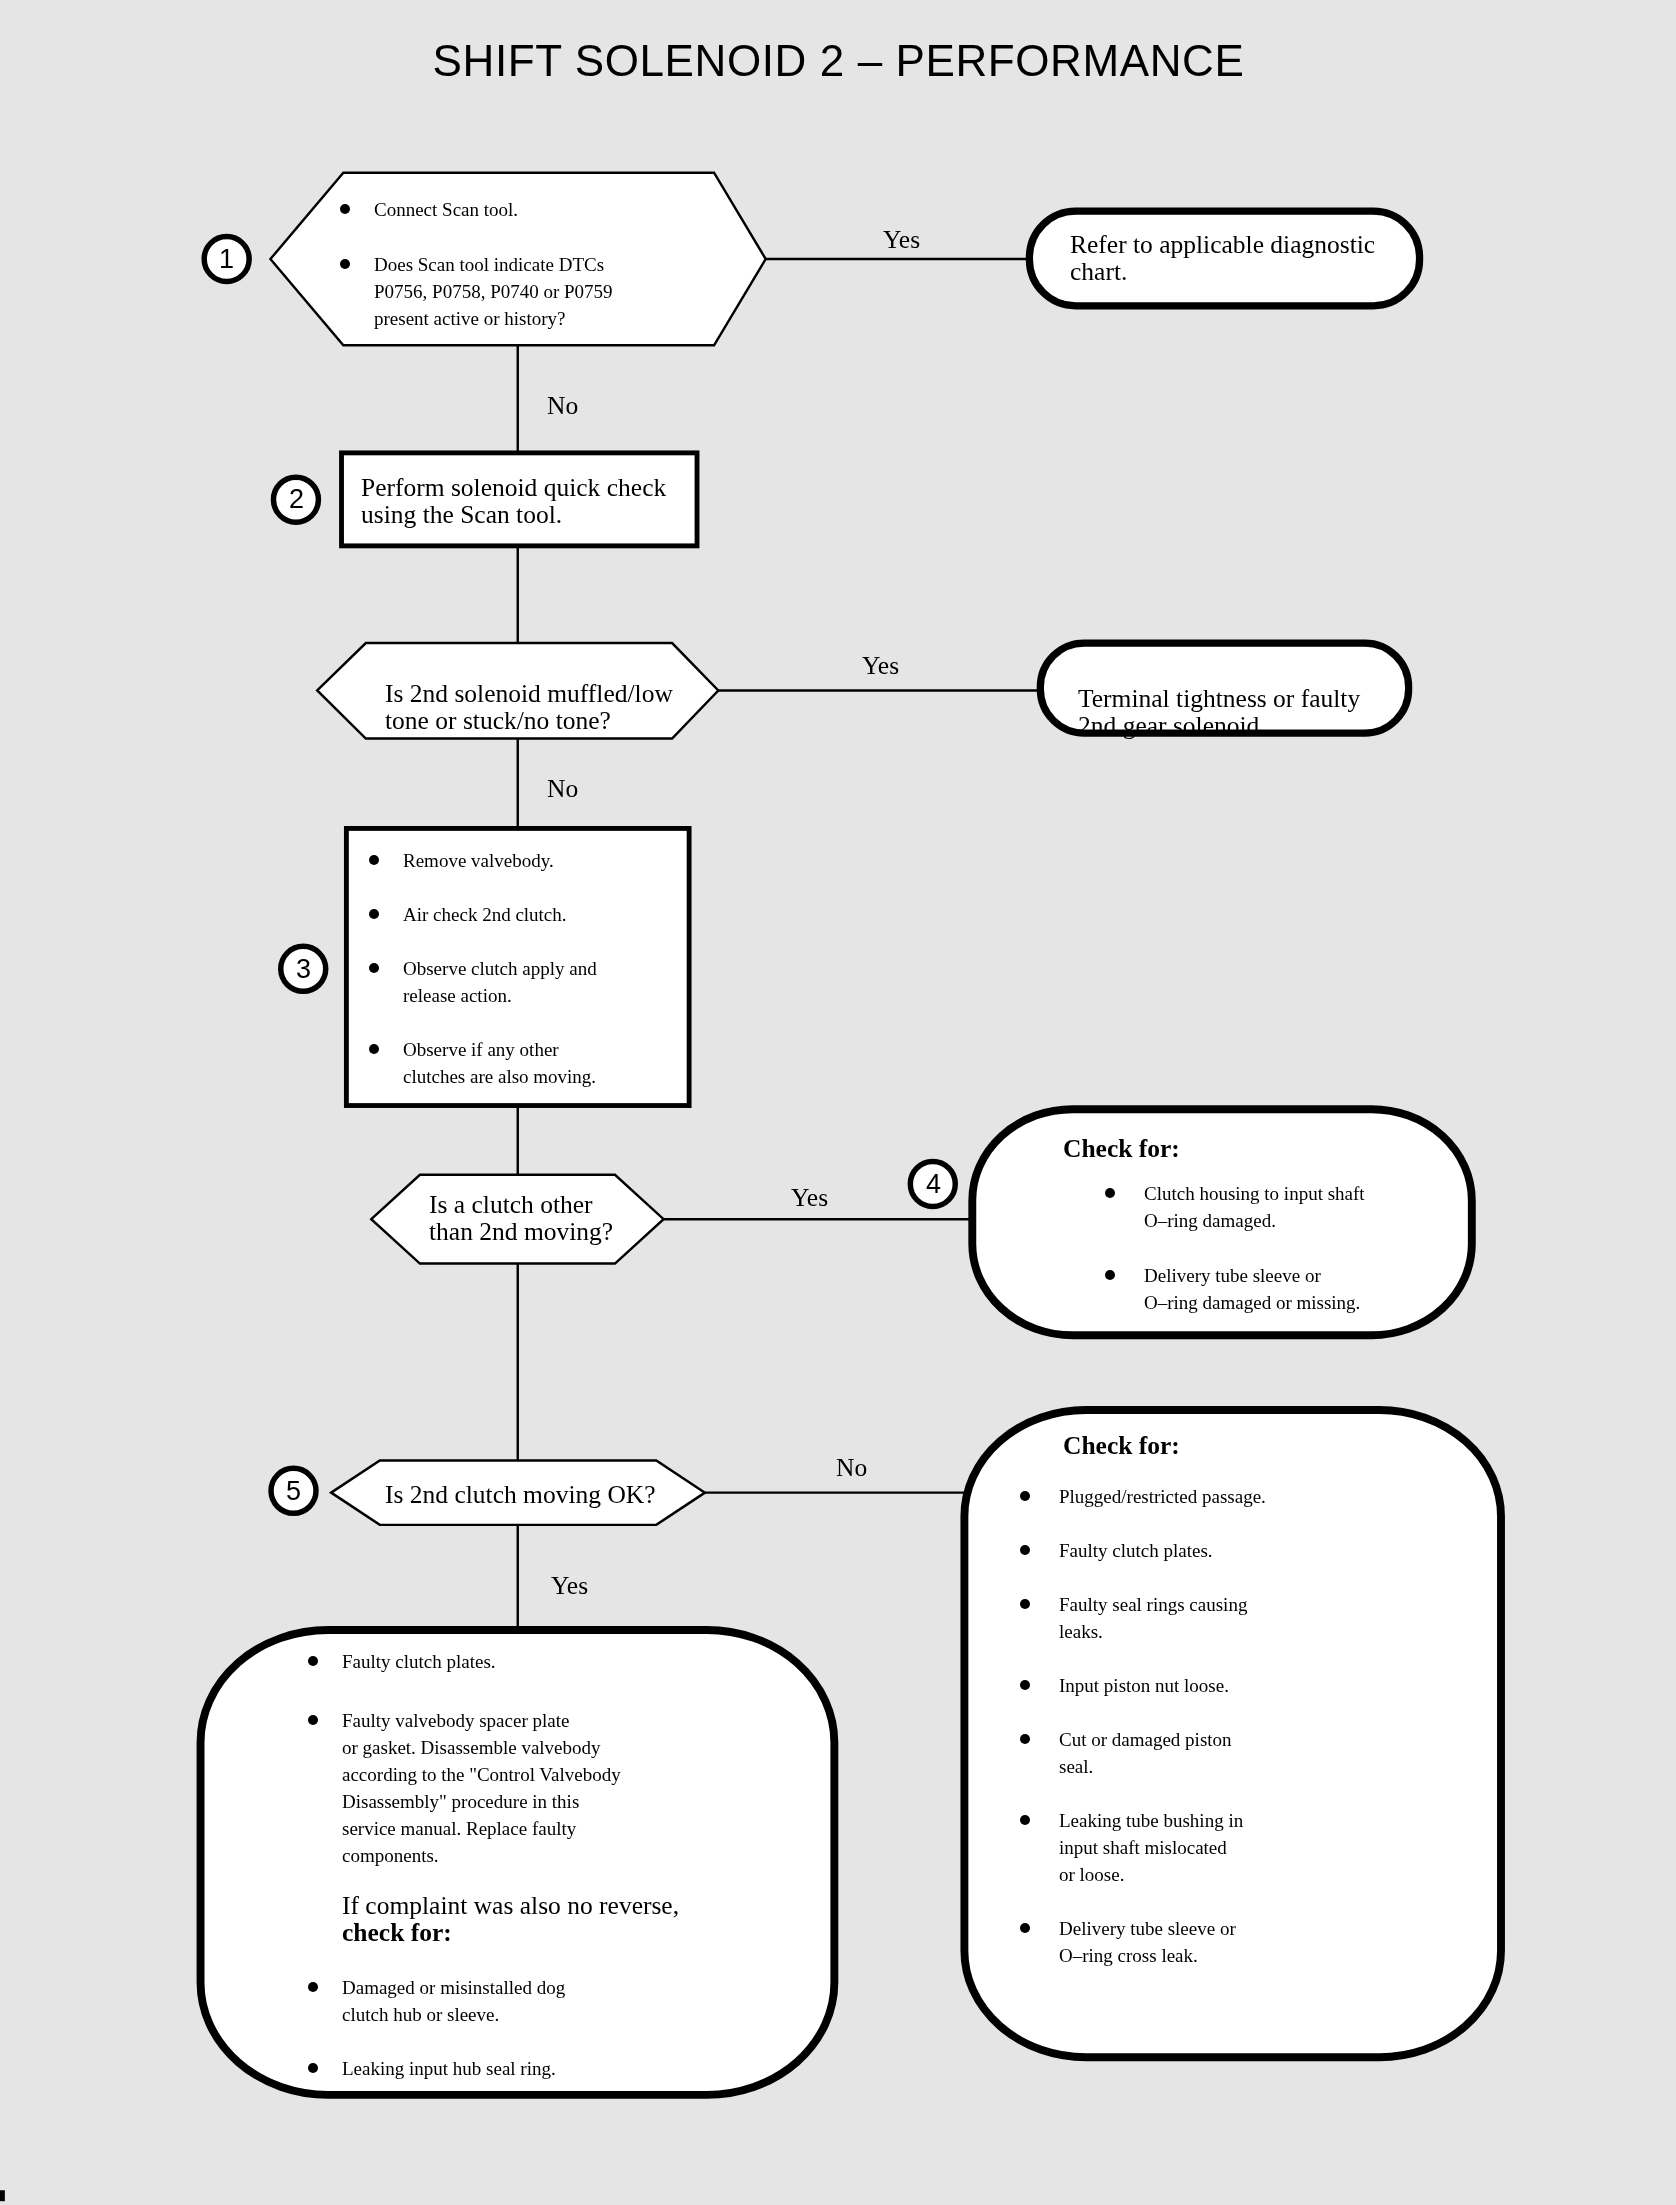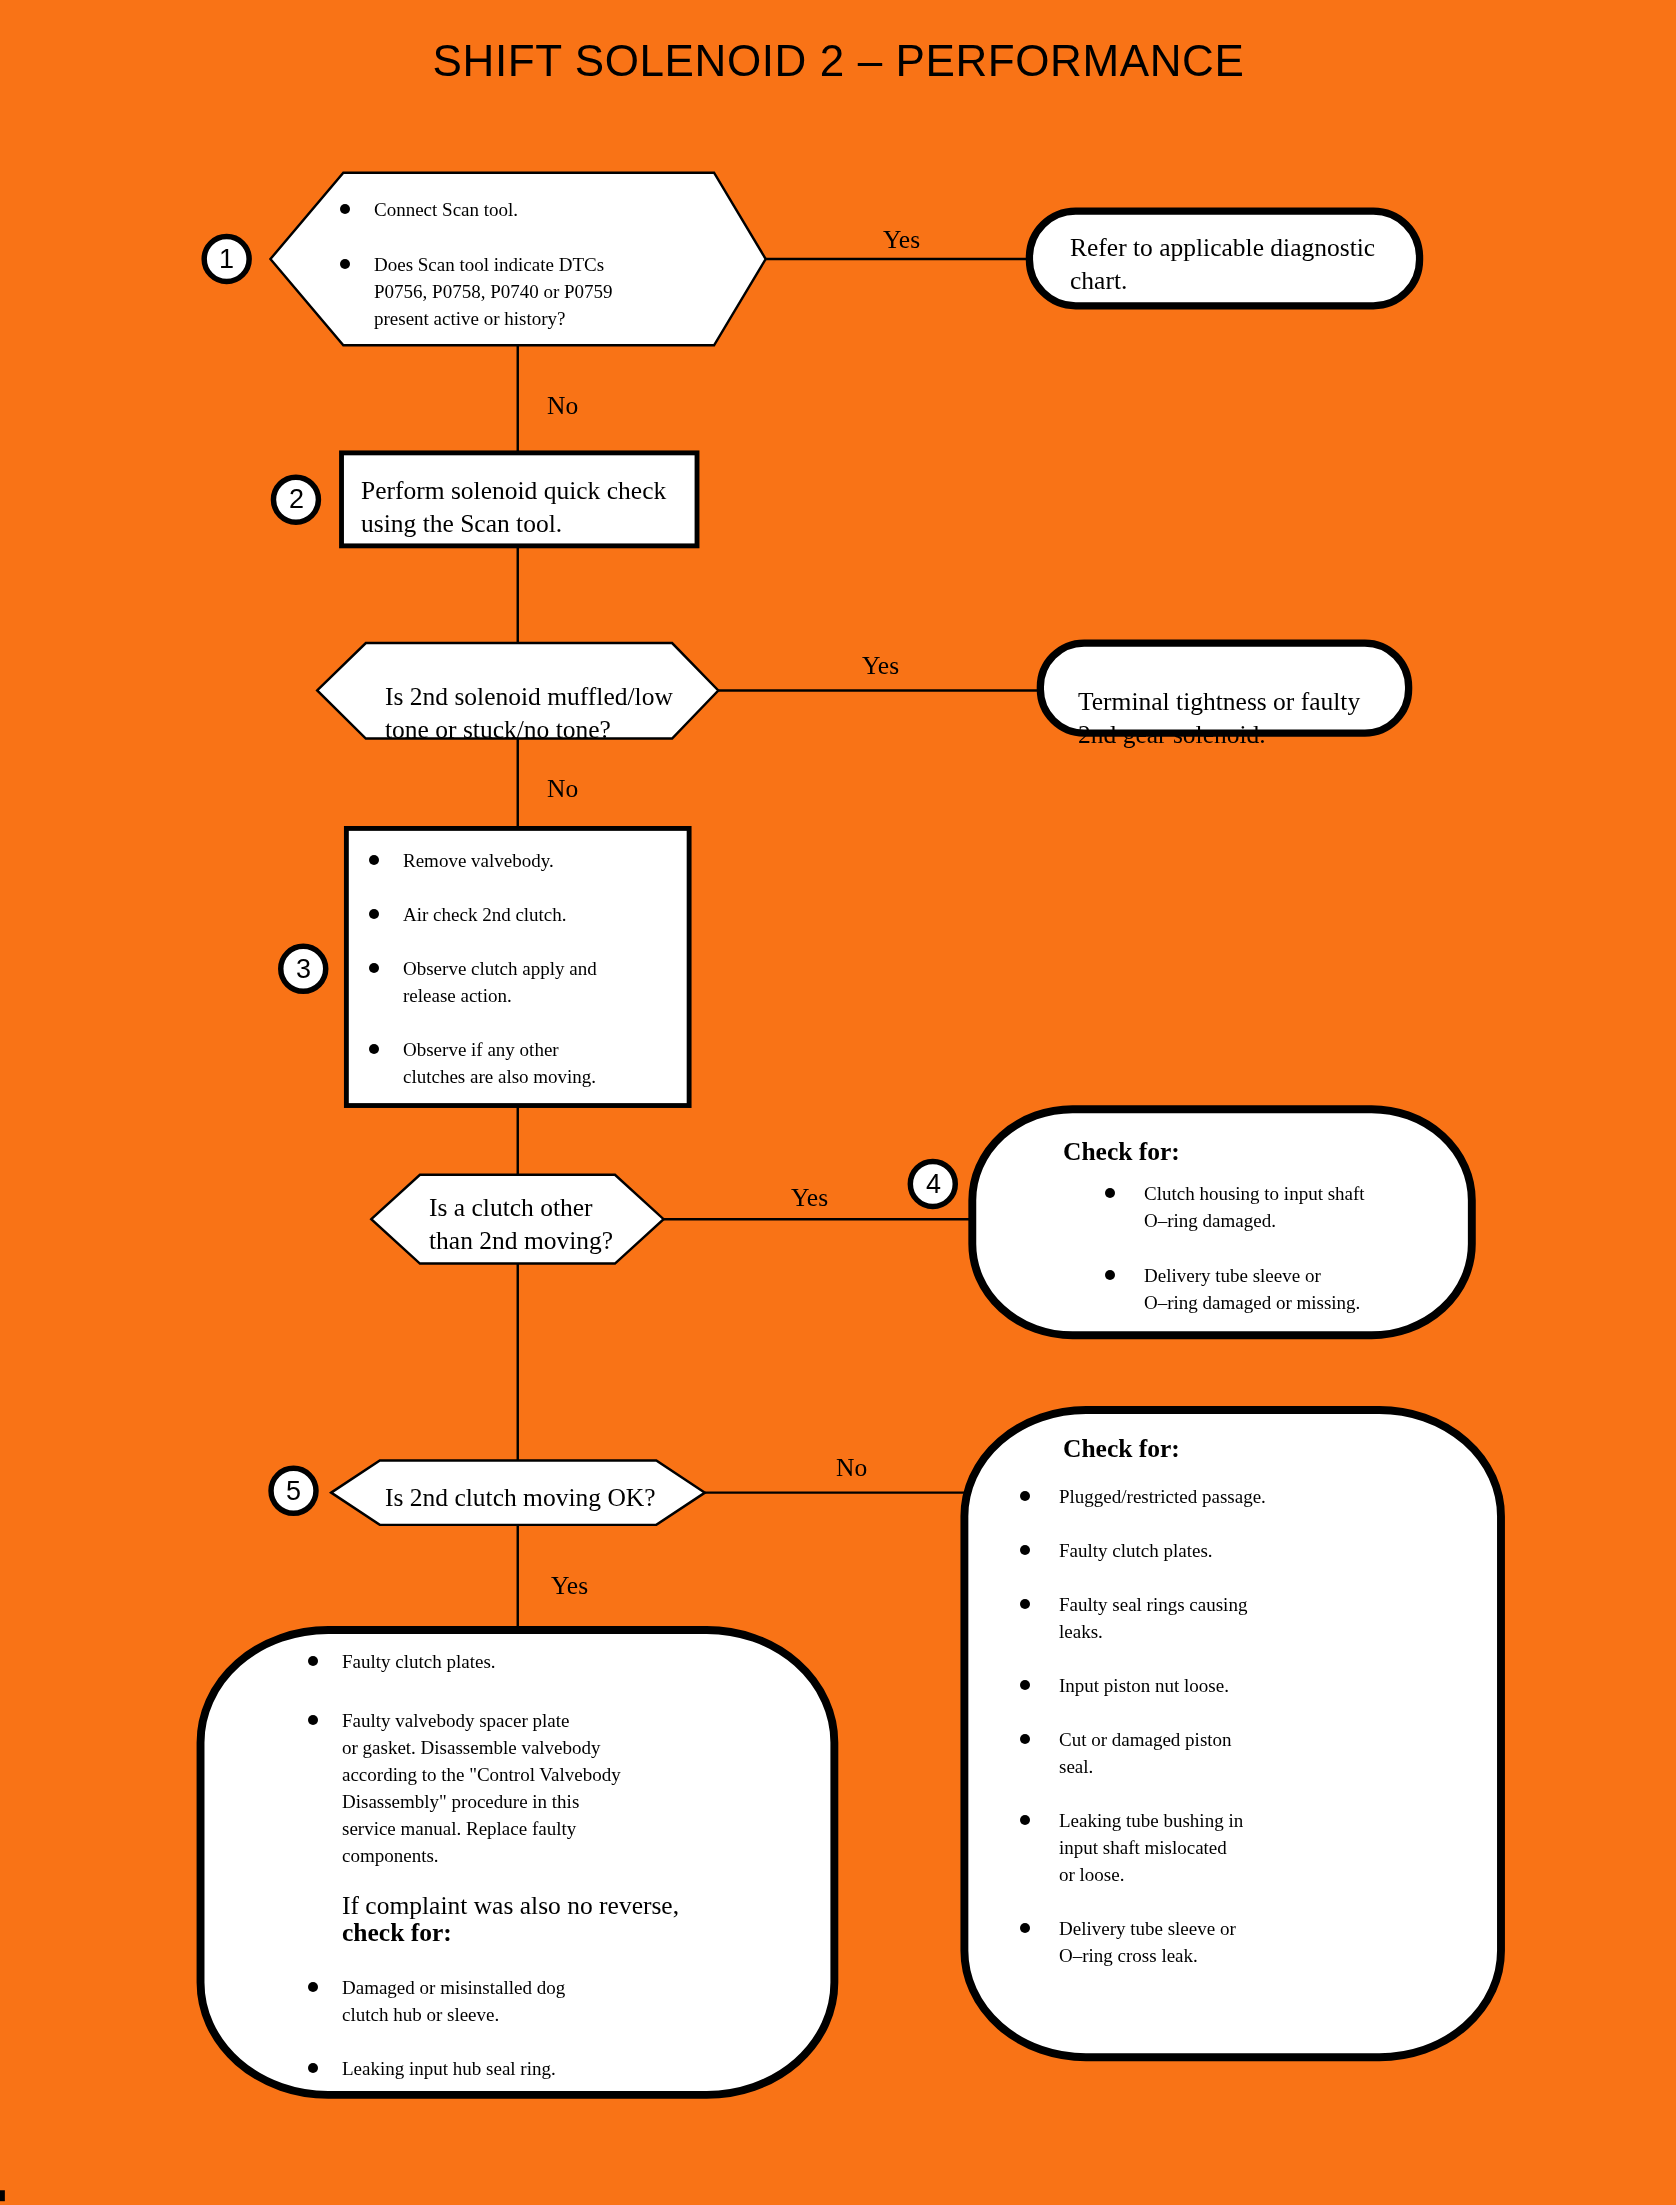--- a/index.html
+++ b/index.html
@@ -1,27 +1,27 @@
 <!DOCTYPE html>
 <html style="font-size:9.7px"><head>
 <meta charset="utf-8">
 <style>
   html, body { margin:0; padding:0; background:#ffffff; }
   .canvas {
-    position:relative; width:1676px; height:2205px; background:#f97316;
+    position:relative; width:1676px; height:2205px; background:#e5e5e5;
     font-family:"Liberation Serif", serif; color:#000;
   }
   .canvas svg { position:absolute; left:0; top:0; }
   .abs { position:absolute; }
   .title {
     font-family:"Liberation Sans", sans-serif;
     font-size:44px; line-height:46px; text-align:center; letter-spacing:0.6px;
     white-space:nowrap;
   }
-  .txt { font-size:25.5px; line-height:33px; white-space:pre-line; }
+  .txt { font-size:25.5px; line-height:27px; white-space:pre-line; }
   .lbl { font-size:25.5px; line-height:27px; }
   .bold { font-weight:bold; }
   .numlbl {
     font-family:"Liberation Sans", sans-serif;
     font-size:27px; line-height:27px; width:45px; text-align:center;
   }
   ul.blist { list-style:none; margin:0; padding:0; position:absolute; }
   ul.blist li {
     position:relative; padding-left:38px; margin-bottom:28px;
     font-size:19px; line-height:27px; white-space:pre-line;

